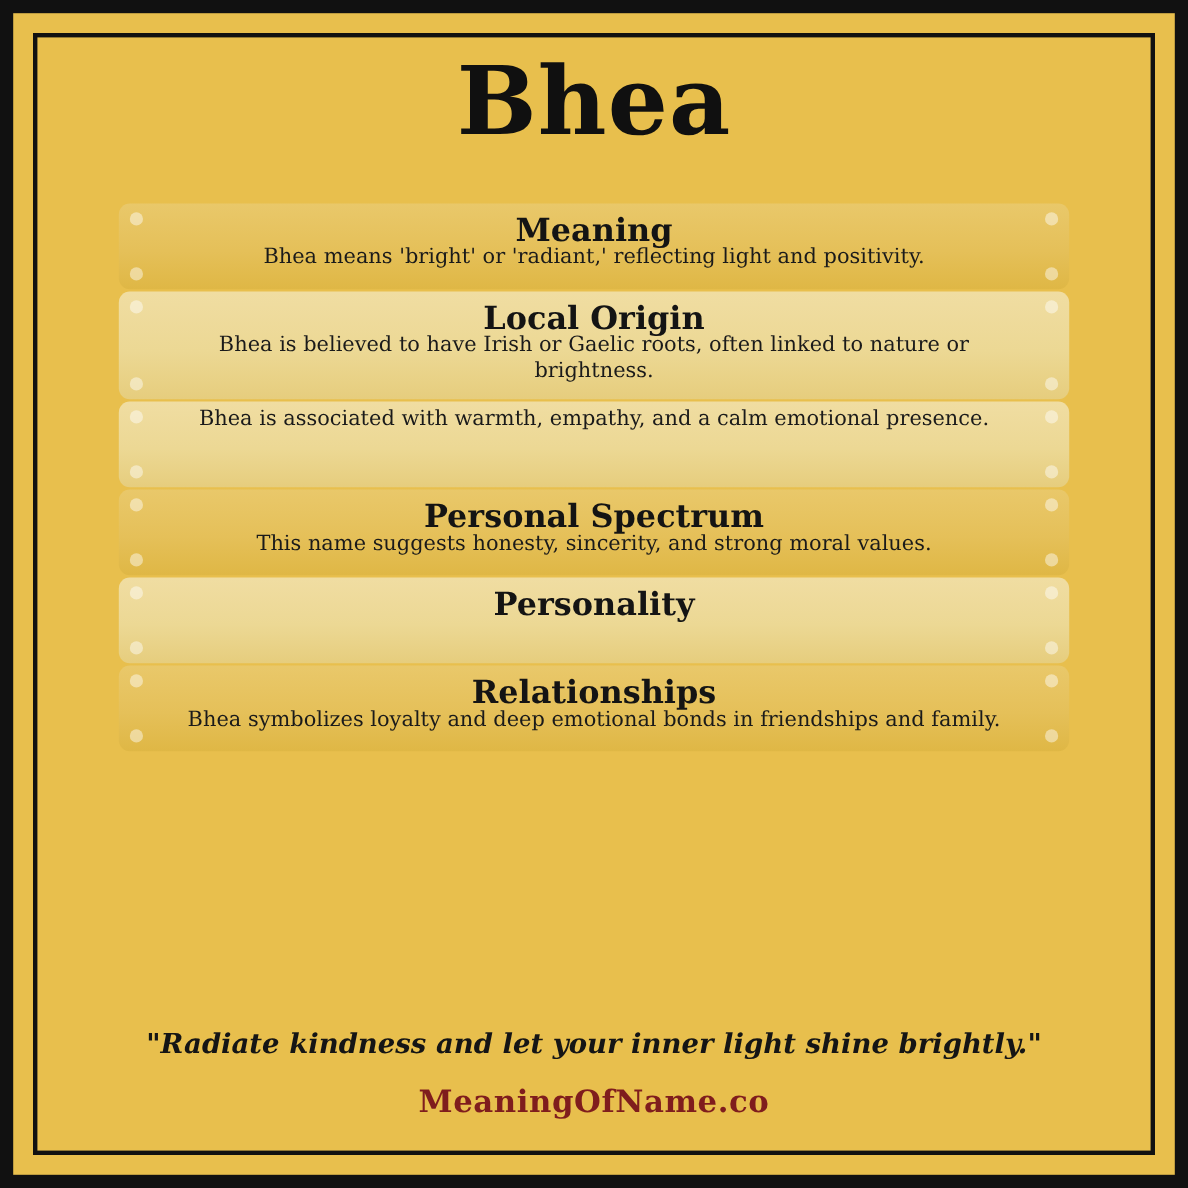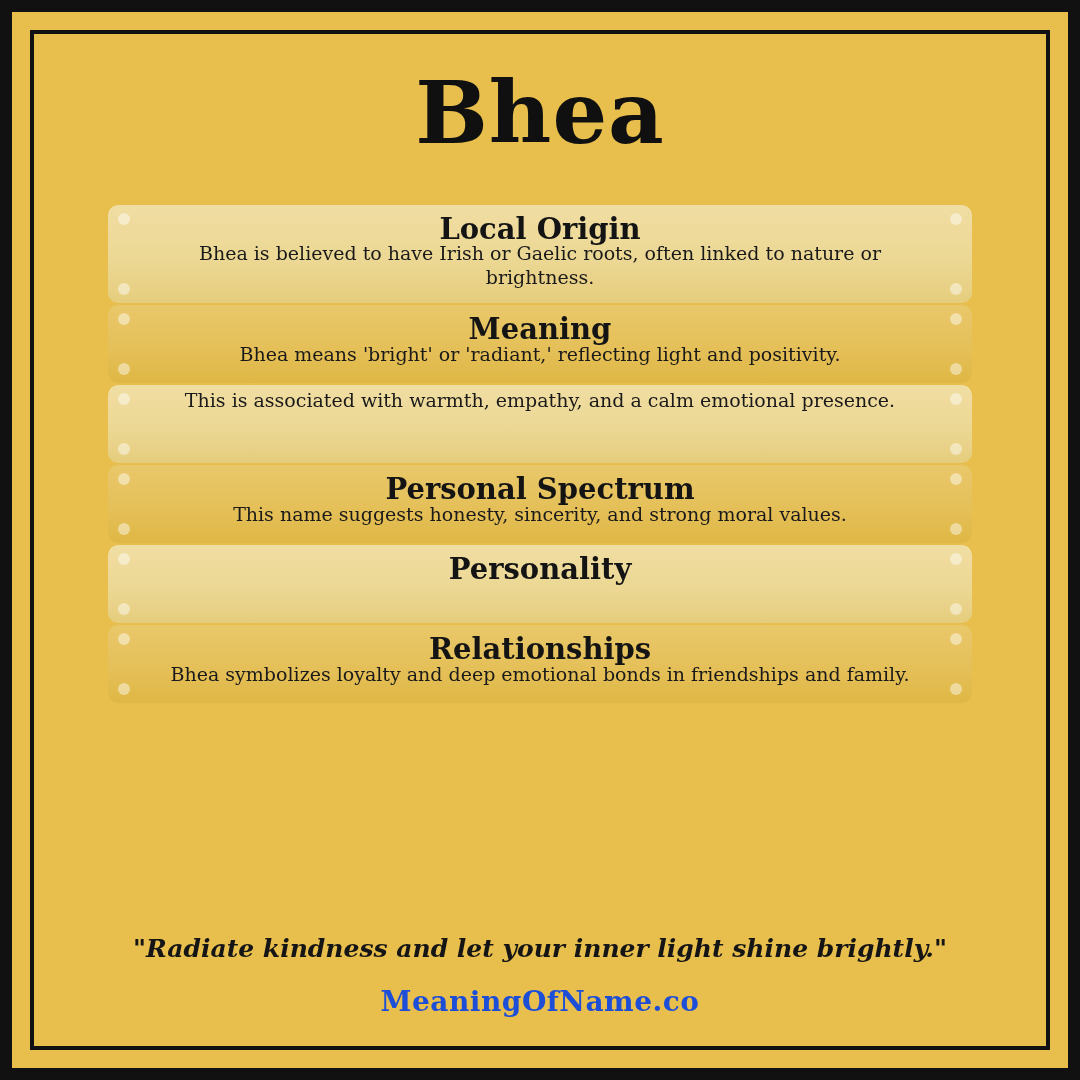--- a/index.html
+++ b/index.html
@@ -40,21 +40,20 @@
     top: 34px;
     right: 34px;
     bottom: 34px;
     box-sizing: border-box;
     display: flex;
     flex-direction: column;
     align-items: center;
   }
 
   .title {
-    margin-top: 20px;
     font-size: 86px;
     font-weight: bold;
     color: #101010;
     letter-spacing: 1px;
     line-height: 1.1;
     text-align: center;
   }
 
   .sections {
     margin-top: 44px;
@@ -124,53 +123,53 @@
   .quote {
     font-size: 25px;
     font-style: italic;
     font-weight: bold;
     color: #151515;
   }
   .brand {
     margin-top: 22px;
     font-size: 28px;
     font-weight: bold;
-    color: #1d4ed8;
+    color: #7f1d1d;
     letter-spacing: 0.5px;
   }
 </style>
 </head>
 <body>
 
 <div class="card">
   <div class="frame-inner"></div>
   <div class="content">
 
     <div class="title">Bhea</div>
 
     <div class="sections">
 
-      <div class="section light">
-        <div class="rivet left"></div>
-        <div class="rivet right"></div>
-        <div class="section-title">Local Origin</div>
-        <div class="section-text">Bhea is believed to have Irish or Gaelic roots, often linked to nature or brightness.</div>
-      </div>
-
       <div class="section dark">
         <div class="rivet left"></div>
         <div class="rivet right"></div>
         <div class="section-title">Meaning</div>
         <div class="section-text">Bhea means 'bright' or 'radiant,' reflecting light and positivity.</div>
       </div>
 
       <div class="section light">
         <div class="rivet left"></div>
         <div class="rivet right"></div>
-        <div class="section-text">This is associated with warmth, empathy, and a calm emotional presence.</div>
+        <div class="section-title">Local Origin</div>
+        <div class="section-text">Bhea is believed to have Irish or Gaelic roots, often linked to nature or brightness.</div>
+      </div>
+
+      <div class="section light">
+        <div class="rivet left"></div>
+        <div class="rivet right"></div>
+        <div class="section-text">Bhea is associated with warmth, empathy, and a calm emotional presence.</div>
       </div>
 
       <div class="section dark">
         <div class="rivet left"></div>
         <div class="rivet right"></div>
         <div class="section-title">Personal Spectrum</div>
         <div class="section-text">This name suggests honesty, sincerity, and strong moral values.</div>
       </div>
 
       <div class="section light">

